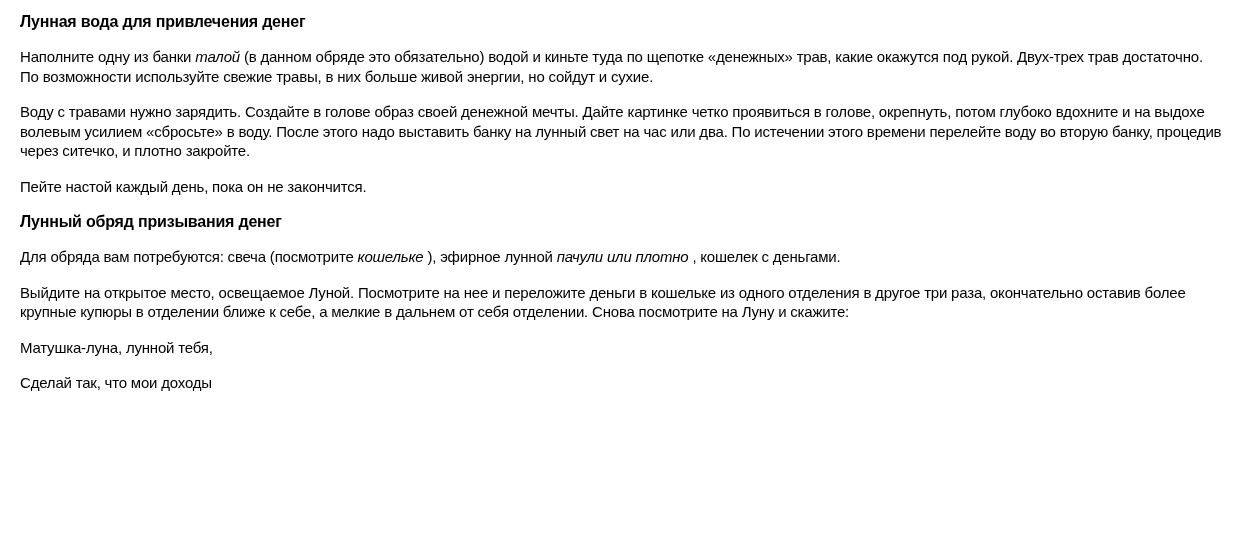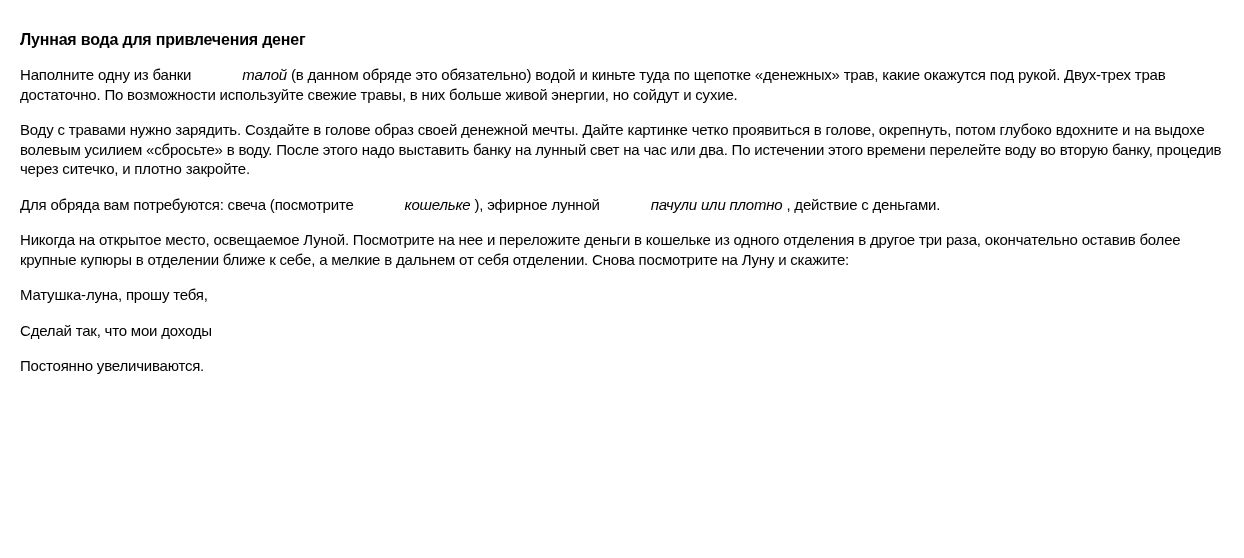--- a/index.html
+++ b/index.html
@@ -26,34 +26,34 @@
   }
   p, h3 {
     margin: 16px 0;
   }
   h3 {
     font-size: 16px;
     line-height: 19px;
     font-weight: 700;
   }
   h3:first-child {
-    margin-top: 18px;
+    margin-top: 0;
   }
   i {
     font-style: italic;
-    margin-left: 47px;
   }
 </style>
 </head>
 <body>
 
 <main class="page">
   <div class="content">
     <h3>Лунная вода для привлечения денег</h3>
     <p><span>Наполните одну из банки </span><i>талой</i><span> (в данном обряде это обязательно) водой и киньте туда по щепотке «денежных» трав, какие окажутся под рукой. Двух-трех трав достаточно. По возможности используйте свежие травы, в них больше живой энергии, но сойдут и сухие.</span></p>
     <p><span>Воду с травами нужно зарядить. Создайте в голове образ своей денежной мечты. Дайте картинке четко проявиться в голове, окрепнуть, потом глубоко вдохните и на выдохе волевым усилием «сбросьте» в воду. После этого надо выставить банку на лунный свет на час или два. По истечении этого времени перелейте воду во вторую банку, процедив через ситечко, и плотно закройте.</span></p>
-    <p><span>Для обряда вам потребуются: свеча (посмотрите </span><i>кошельке</i><span> ), эфирное лунной </span><i>пачули или плотно</i><span> , действие с деньгами.</span></p>
-    <p><span>Никогда на открытое место, освещаемое Луной. Посмотрите на нее и переложите деньги в кошельке из одного отделения в другое три раза, окончательно оставив более крупные купюры в отделении ближе к себе, а мелкие в дальнем от себя отделении. Снова посмотрите на Луну и скажите:</span></p>
-    <p><span>Матушка-луна, прошу тебя,</span></p>
+    <p><span>Пейте настой каждый день, пока он не закончится.</span></p>
+    <h3>Лунный обряд призывания денег</h3>
+    <p><span>Для обряда вам потребуются: свеча (посмотрите </span><i>кошельке</i><span> ), эфирное лунной </span><i>пачули или плотно</i><span> , кошелек с деньгами.</span></p>
+    <p><span>Выйдите на открытое место, освещаемое Луной. Посмотрите на нее и переложите деньги в кошельке из одного отделения в другое три раза, окончательно оставив более крупные купюры в отделении ближе к себе, а мелкие в дальнем от себя отделении. Снова посмотрите на Луну и скажите:</span></p>
+    <p><span>Матушка-луна, лунной тебя,</span></p>
     <p><span>Сделай так, что мои доходы</span></p>
-    <p><span>Постоянно увеличиваются.</span></p>
   </div>
 </main>
 
 </body></html>

